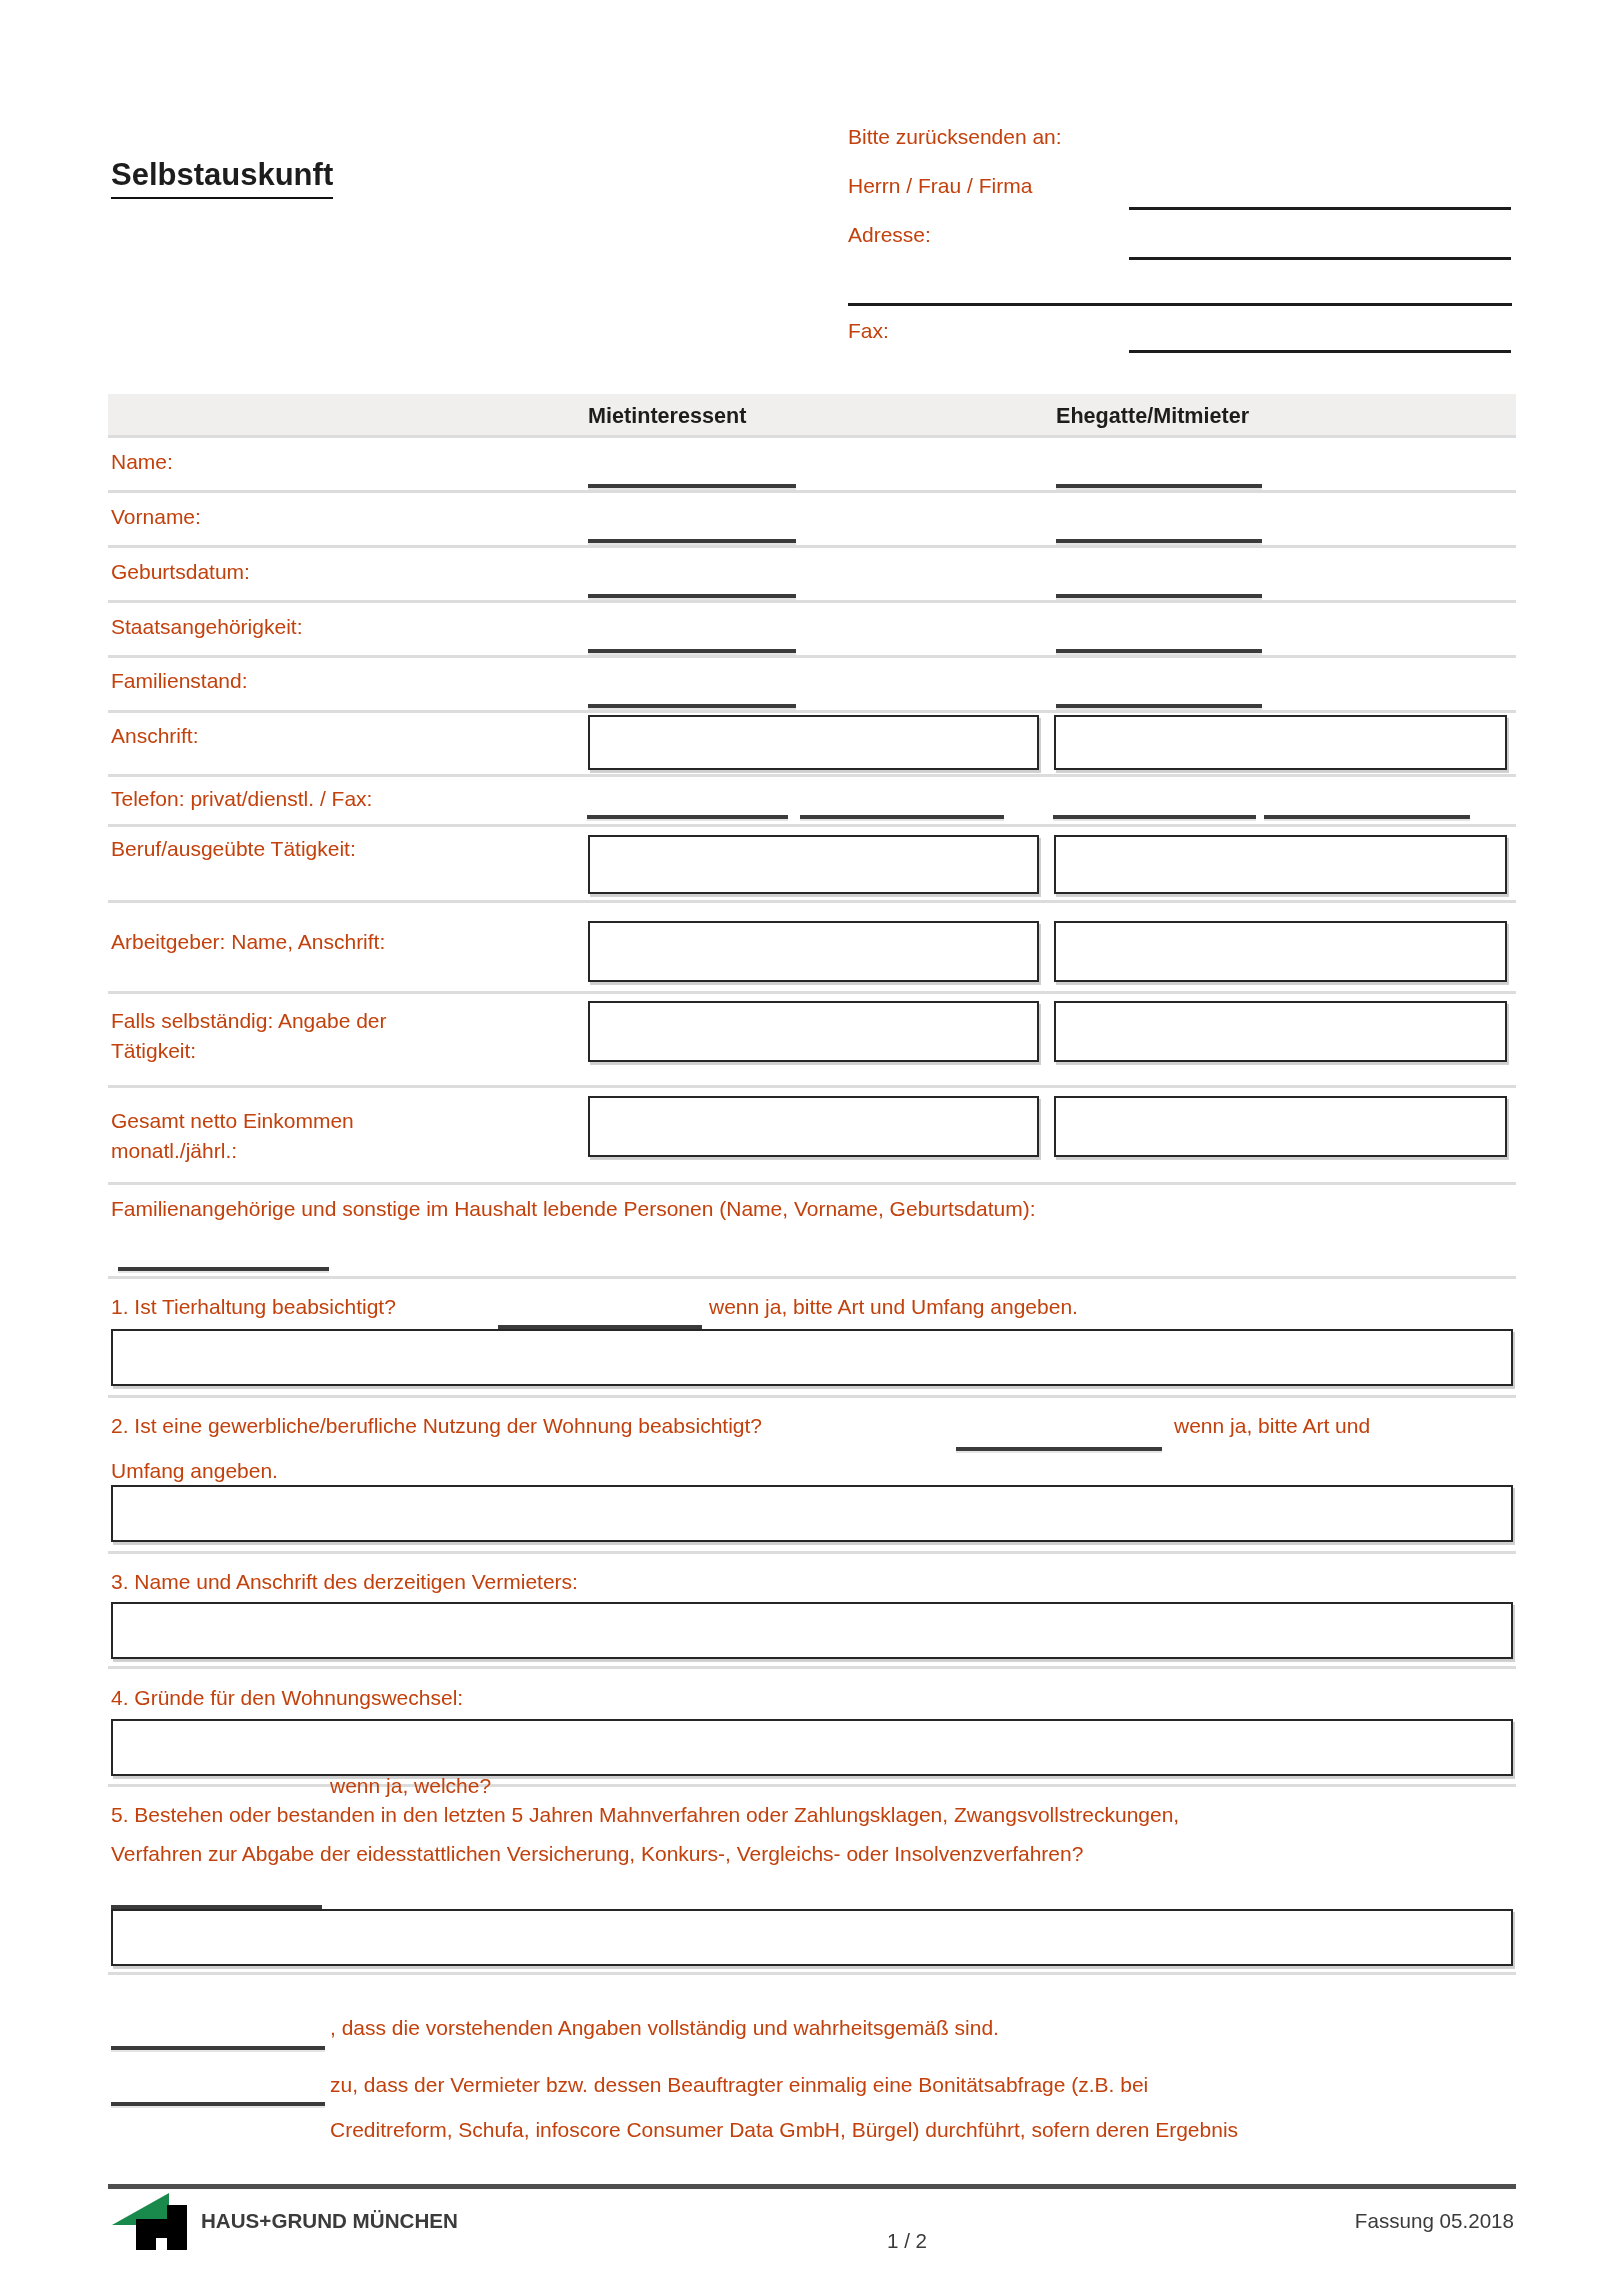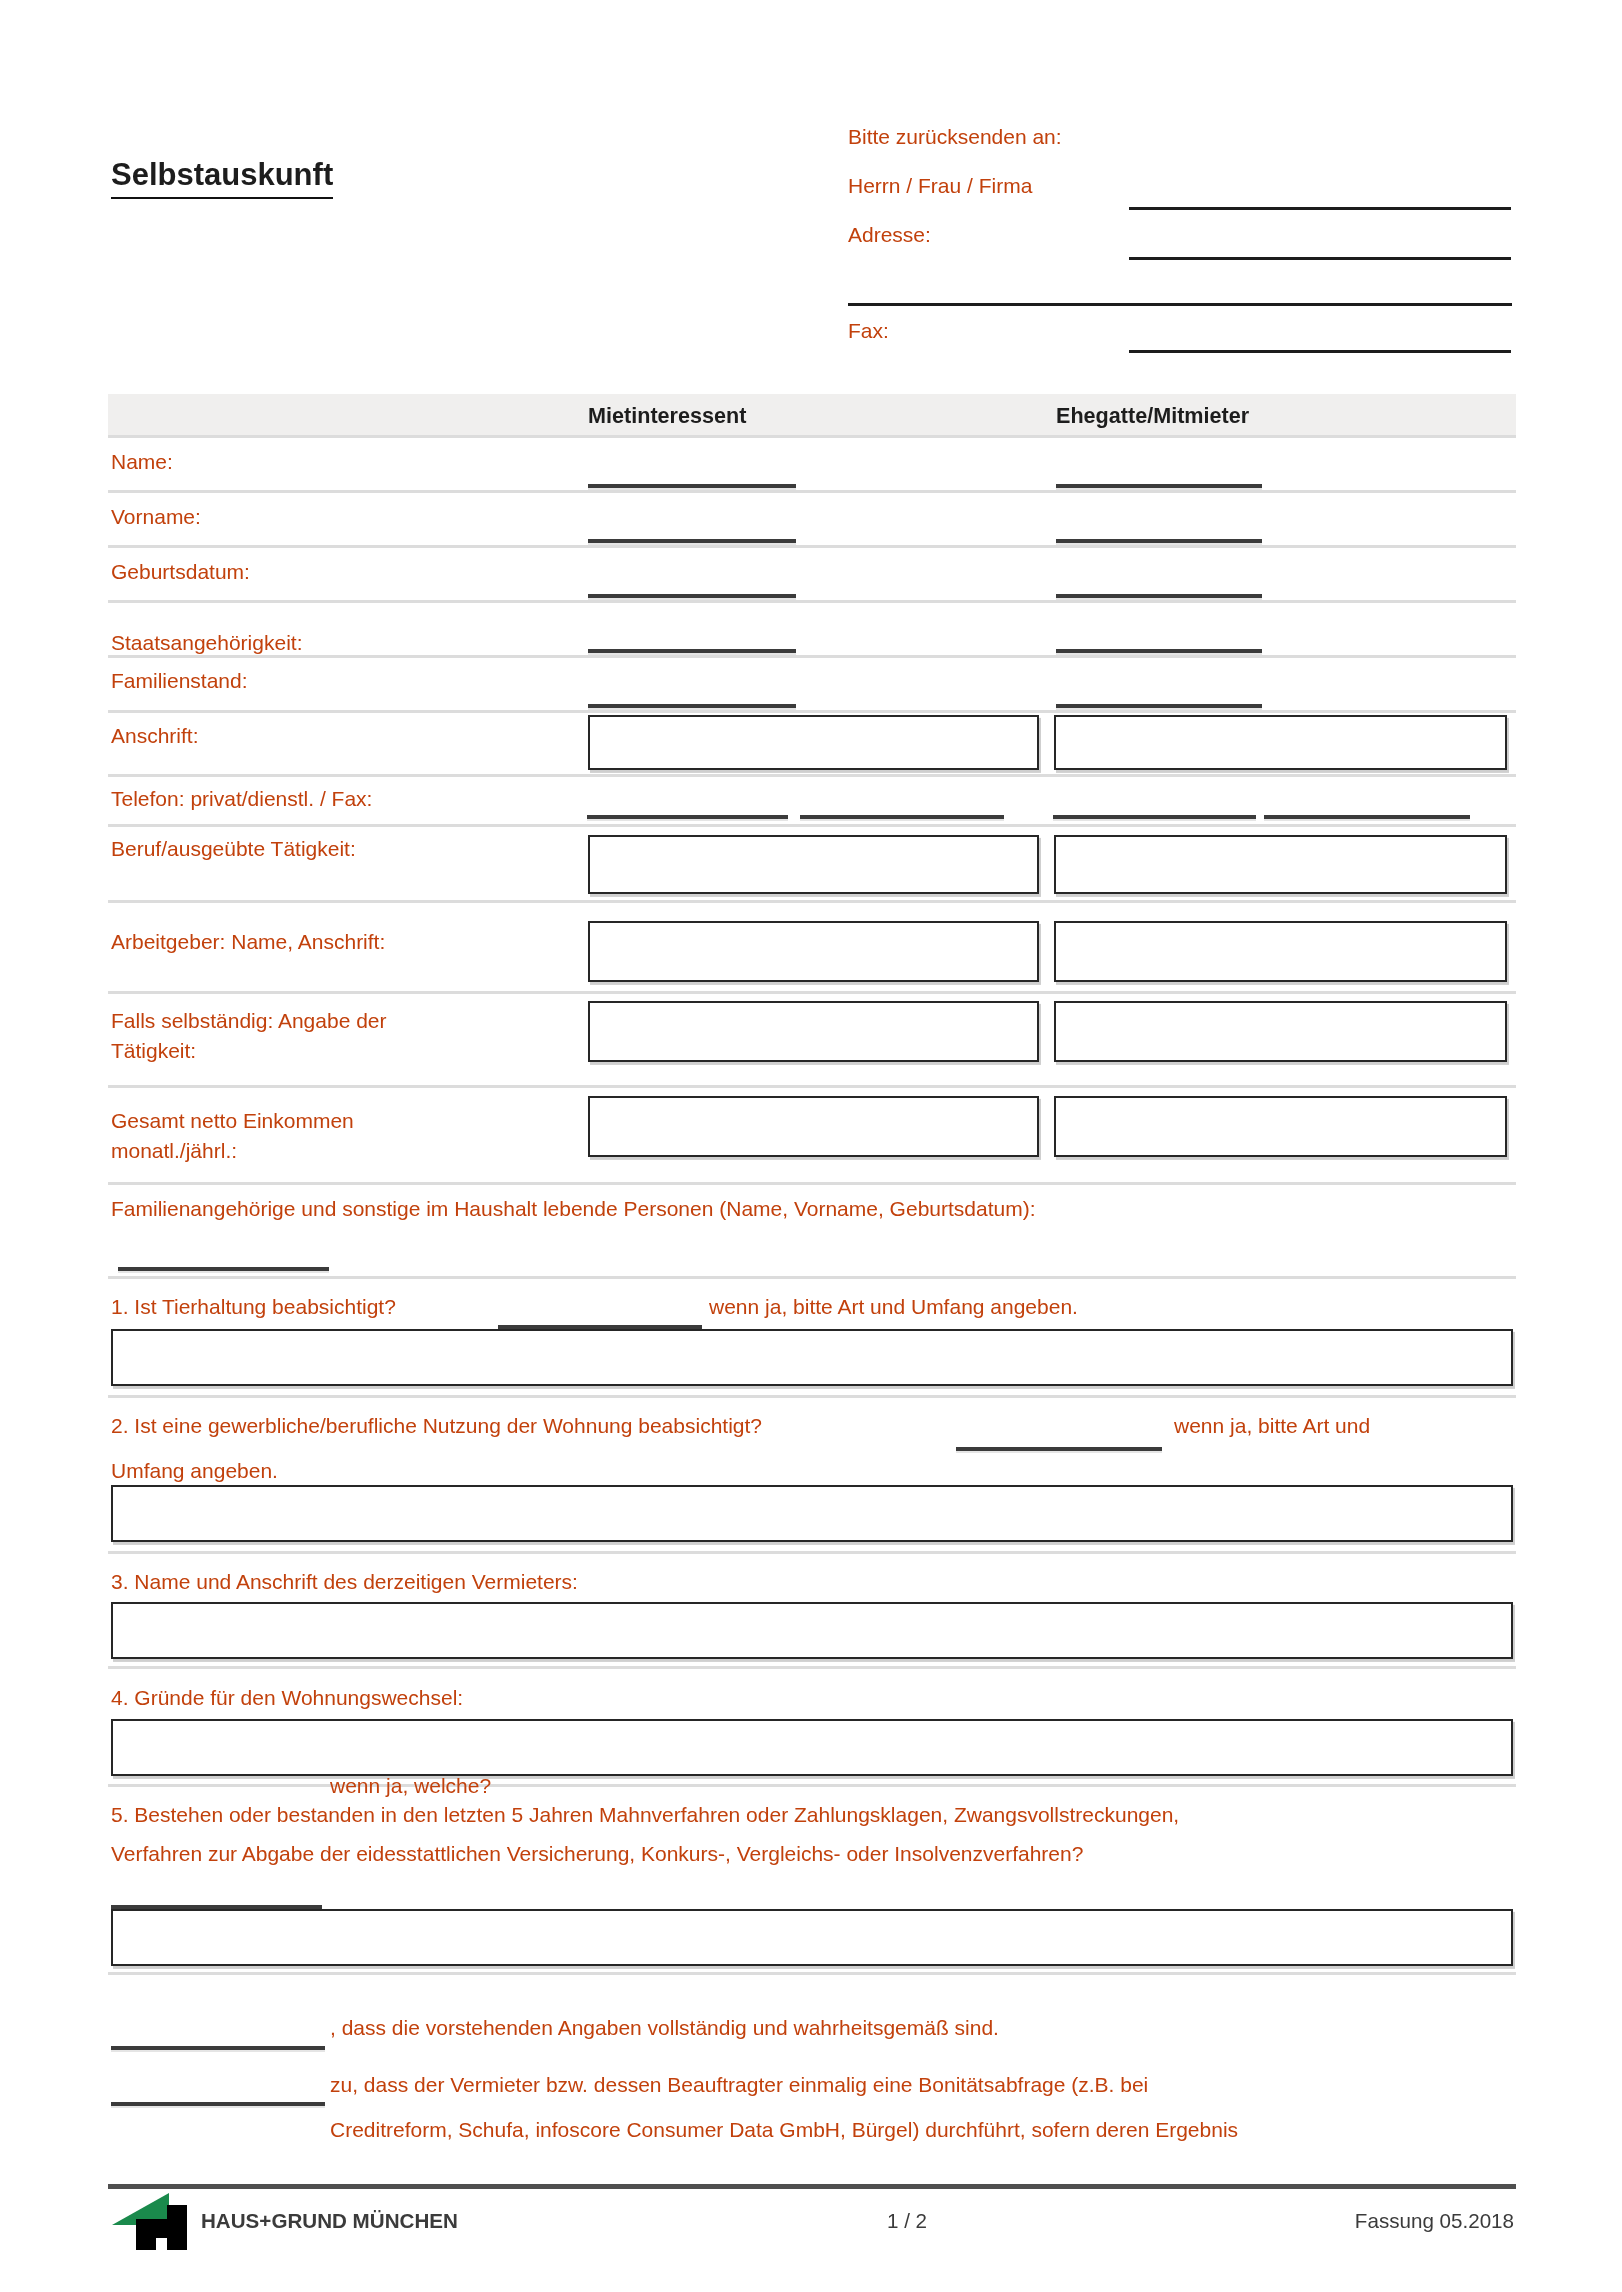--- a/index.html
+++ b/index.html
@@ -87,21 +87,21 @@
   <div class="blank" style="left:1056px;top:484px;width:206px;"></div>
 
   <div class="t" style="left:111px;top:504px;">Vorname:</div>
   <div class="blank" style="left:588px;top:539px;width:208px;"></div>
   <div class="blank" style="left:1056px;top:539px;width:206px;"></div>
 
   <div class="t" style="left:111px;top:559px;">Geburtsdatum:</div>
   <div class="blank" style="left:588px;top:594px;width:208px;"></div>
   <div class="blank" style="left:1056px;top:594px;width:206px;"></div>
 
-  <div class="t" style="left:111px;top:614px;margin-top:16px;">Staatsangehörigkeit:</div>
+  <div class="t" style="left:111px;top:614px;">Staatsangehörigkeit:</div>
   <div class="blank" style="left:588px;top:649px;width:208px;"></div>
   <div class="blank" style="left:1056px;top:649px;width:206px;"></div>
 
   <div class="t" style="left:111px;top:668px;">Familienstand:</div>
   <div class="blank" style="left:588px;top:704px;width:208px;"></div>
   <div class="blank" style="left:1056px;top:704px;width:206px;"></div>
 
   <div class="t" style="left:111px;top:723px;">Anschrift:</div>
   <div class="box" style="left:588px;top:715px;width:447px;height:51px;"></div>
   <div class="box" style="left:1054px;top:715px;width:449px;height:51px;"></div>
@@ -162,17 +162,17 @@
   <div class="t" style="left:330px;top:2072px;">zu, dass der Vermieter bzw. dessen Beauftragter einmalig eine Bonitätsabfrage (z.B. bei</div>
 
   <div class="footer-rule"></div>
   <div class="logo-tri" style="background: rgb(26, 138, 76);"></div>
   <div class="logo-h">
     <div class="leg-l"></div>
     <div class="leg-r"></div>
     <div class="cross"></div>
   </div>
   <div class="foot-t b" style="left:201px;text-align:center;">HAUS+GRUND MÜNCHEN</div>
-  <div class="foot-t" style="left:887px;">1 / 2</div>
+  <div class="foot-t" style="left:887px;margin-top:20px;">1 / 2</div>
   <div class="foot-t" style="right:108px;">Fassung 05.2018</div>
 
 </div>
 
 
 </body></html>

